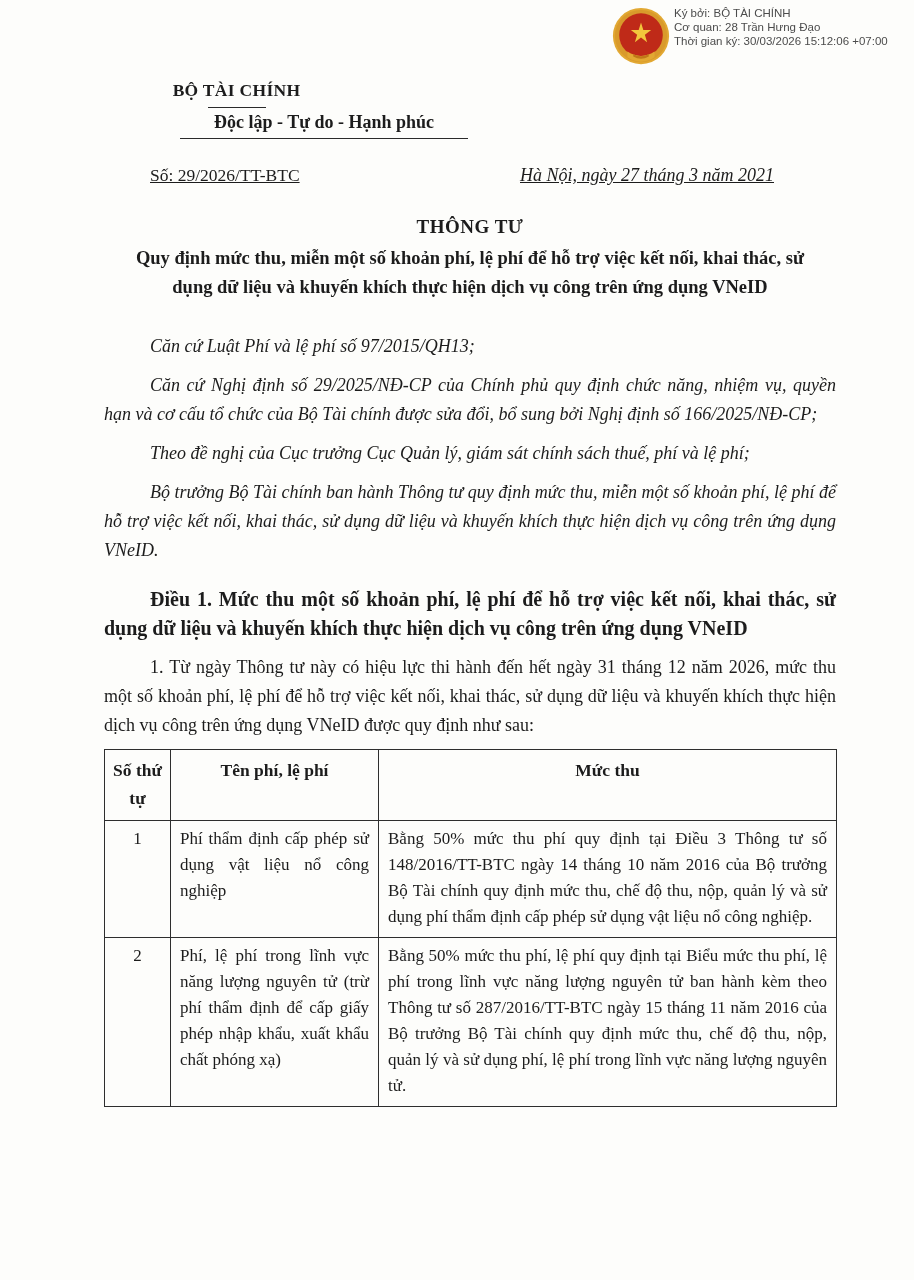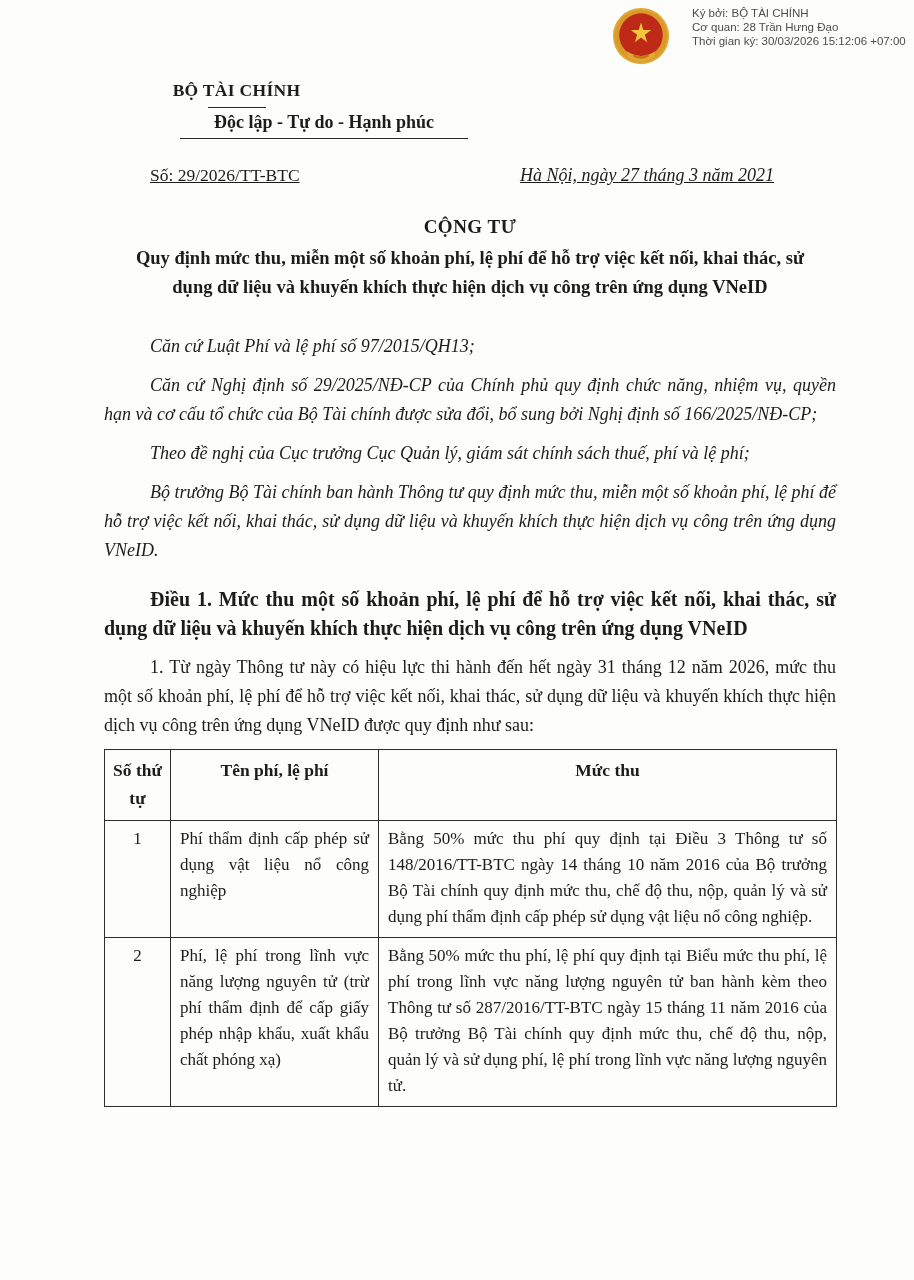--- a/index.html
+++ b/index.html
@@ -8,21 +8,21 @@
     width:914px;height:1280px;
     margin:0 auto;
     background:#fdfdfb;
     overflow:hidden;
     font-family:"Liberation Serif","DejaVu Serif",serif;
     color:#1c1c1c;
   }
   
   .sig{
     position:absolute;top:4px;left:610px;
-    display:flex;align-items:flex-start;gap:20px;
+    display:flex;align-items:flex-start;gap:2px;
   }
   .sig .emblem{width:62px;height:62px;flex:0 0 auto;margin-top:2px;}
   .sig-text{
     font-family:"Liberation Sans","DejaVu Sans",sans-serif;
     font-size:11.5px;line-height:14px;color:#4c4c4c;
     padding-top:2px;white-space:nowrap;
   }
   
   .content{padding:0 78px 0 104px;}
   .header-row{
@@ -121,21 +121,21 @@
         <div class="motto2">Độc lập - Tự do - Hạnh phúc</div>
         <div class="long-rule"></div>
       </div>
     </div>
 
     <div class="num-row">
       <div class="doc-num">Số: 29/2026/TT-BTC</div>
       <div class="place-date">Hà Nội, ngày 27 tháng 3 năm 2021</div>
     </div>
 
-    <div class="doc-kind">CỘNG TƯ</div>
+    <div class="doc-kind">THÔNG TƯ</div>
     <div class="doc-subject">Quy định mức thu, miễn một số khoản phí, lệ phí để hỗ trợ việc kết nối, khai thác, sử dụng dữ liệu và khuyến khích thực hiện dịch vụ công trên ứng dụng VNeID</div>
 
     <p class="preamble first">Căn cứ Luật Phí và lệ phí số 97/2015/QH13;</p>
     <p class="preamble">Căn cứ Nghị định số 29/2025/NĐ-CP của Chính phủ quy định chức năng, nhiệm vụ, quyền hạn và cơ cấu tổ chức của Bộ Tài chính được sửa đổi, bổ sung bởi Nghị định số 166/2025/NĐ-CP;</p>
     <p class="preamble">Theo đề nghị của Cục trưởng Cục Quản lý, giám sát chính sách thuế, phí và lệ phí;</p>
     <p class="preamble">Bộ trưởng Bộ Tài chính ban hành Thông tư quy định mức thu, miễn một số khoản phí, lệ phí để hỗ trợ việc kết nối, khai thác, sử dụng dữ liệu và khuyến khích thực hiện dịch vụ công trên ứng dụng VNeID.</p>
 
     <p class="article-heading">Điều 1. Mức thu một số khoản phí, lệ phí để hỗ trợ việc kết nối, khai thác, sử dụng dữ liệu và khuyến khích thực hiện dịch vụ công trên ứng dụng VNeID</p>
     <p class="clause">1. Từ ngày Thông tư này có hiệu lực thi hành đến hết ngày 31 tháng 12 năm 2026, mức thu một số khoản phí, lệ phí để hỗ trợ việc kết nối, khai thác, sử dụng dữ liệu và khuyến khích thực hiện dịch vụ công trên ứng dụng VNeID được quy định như sau:</p>
 

